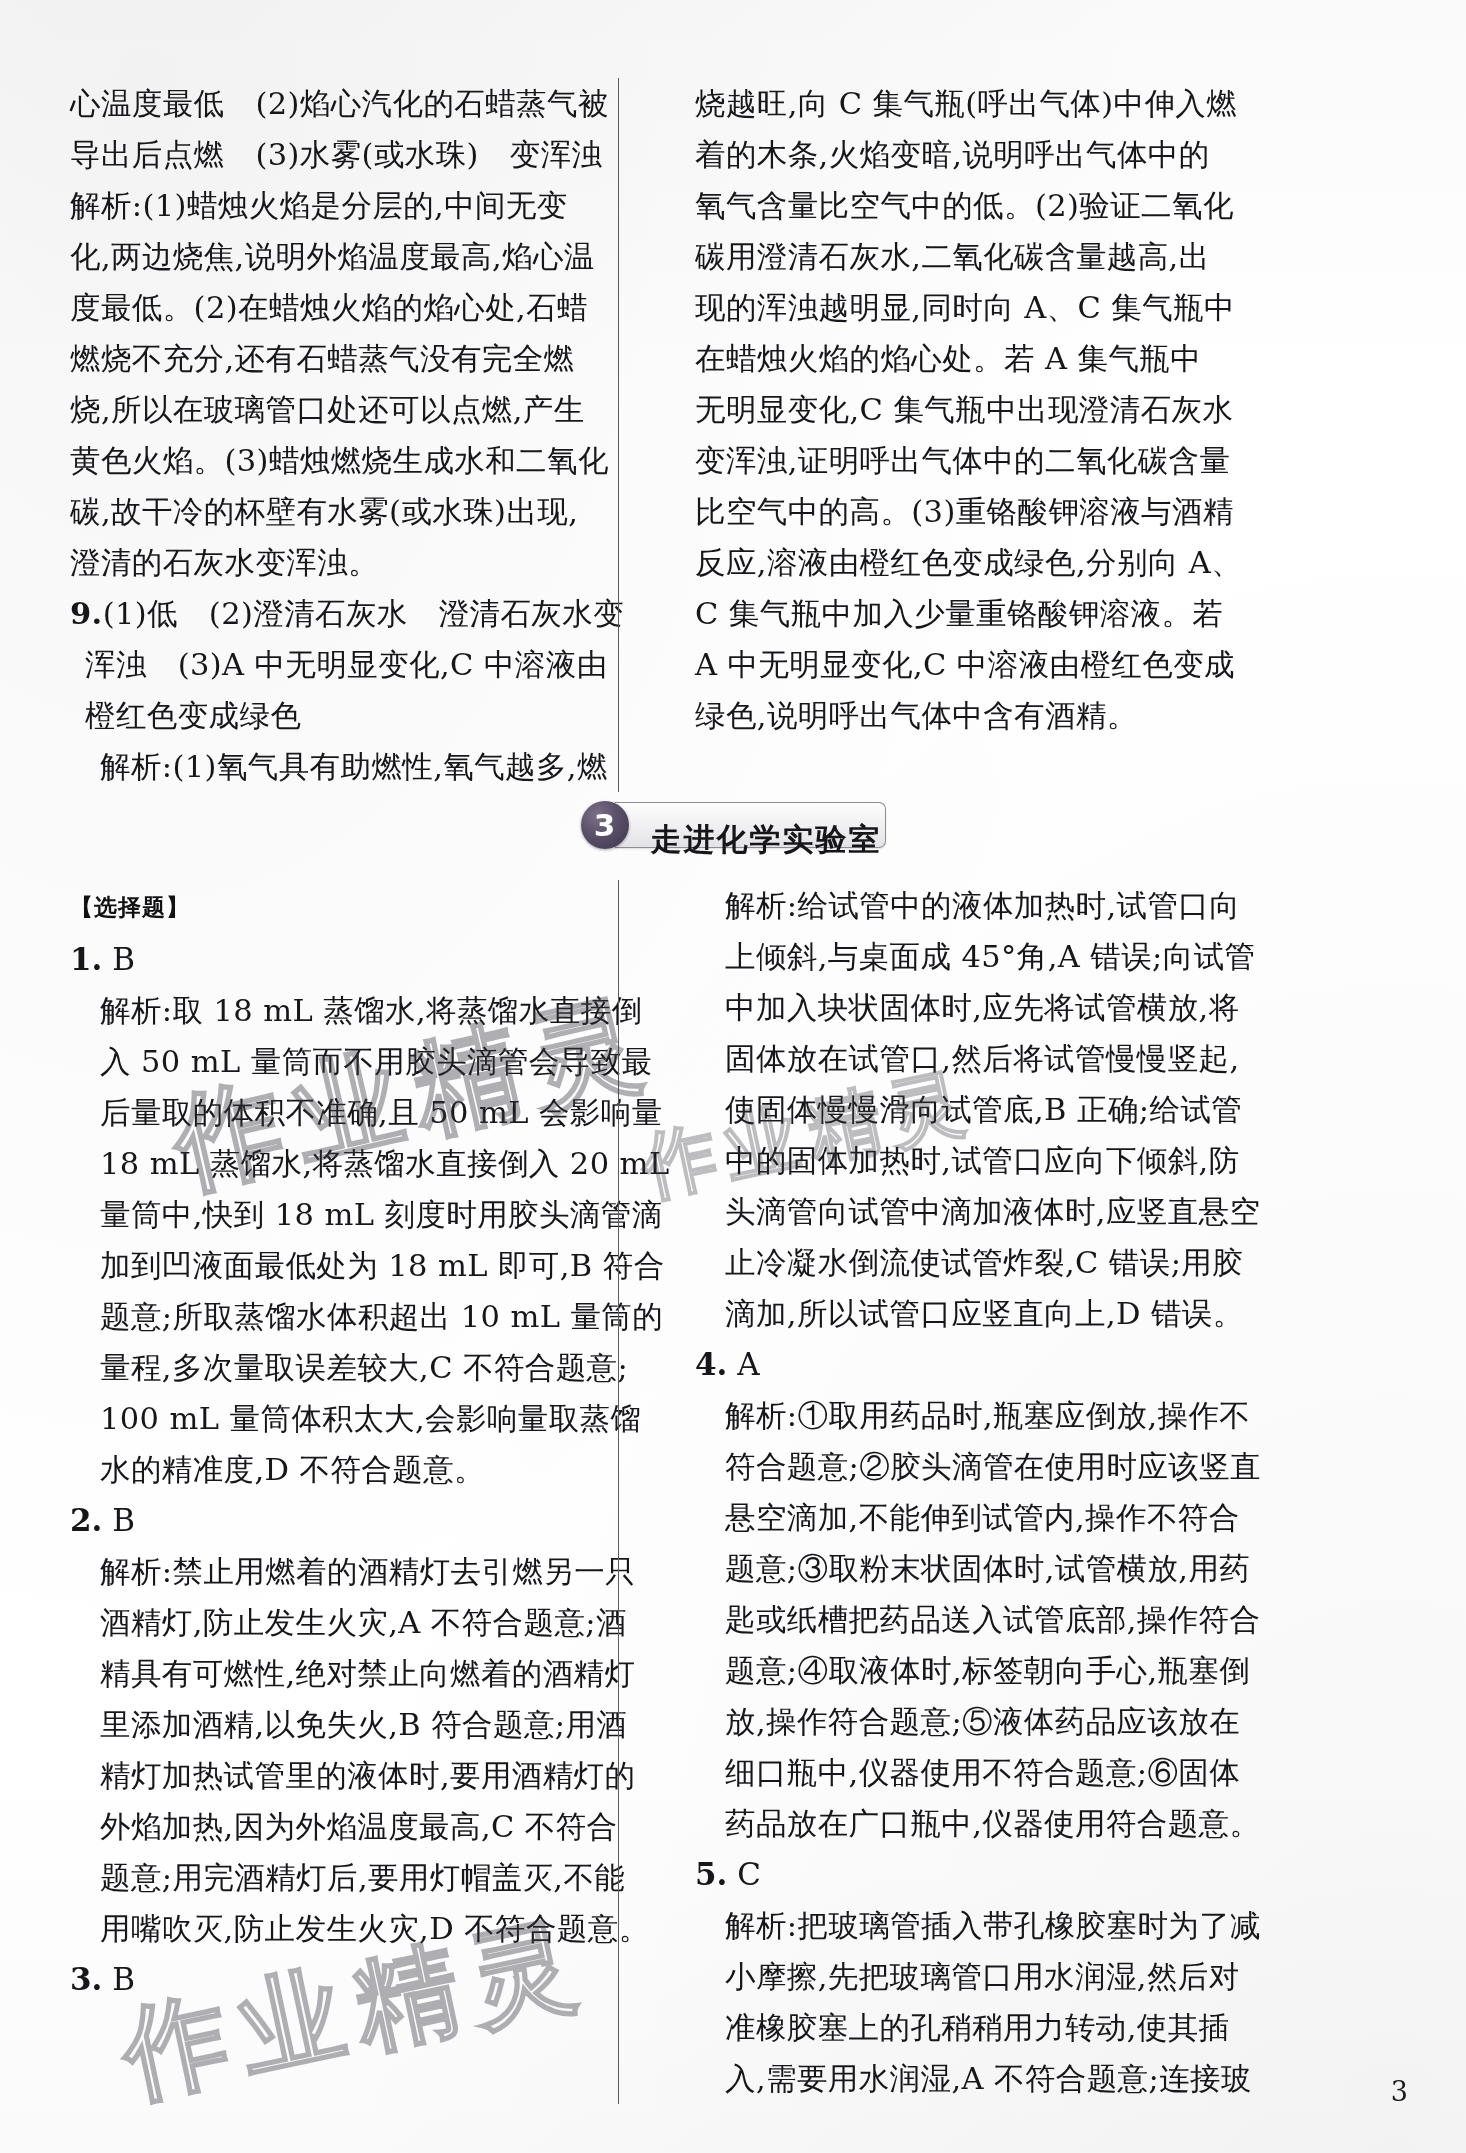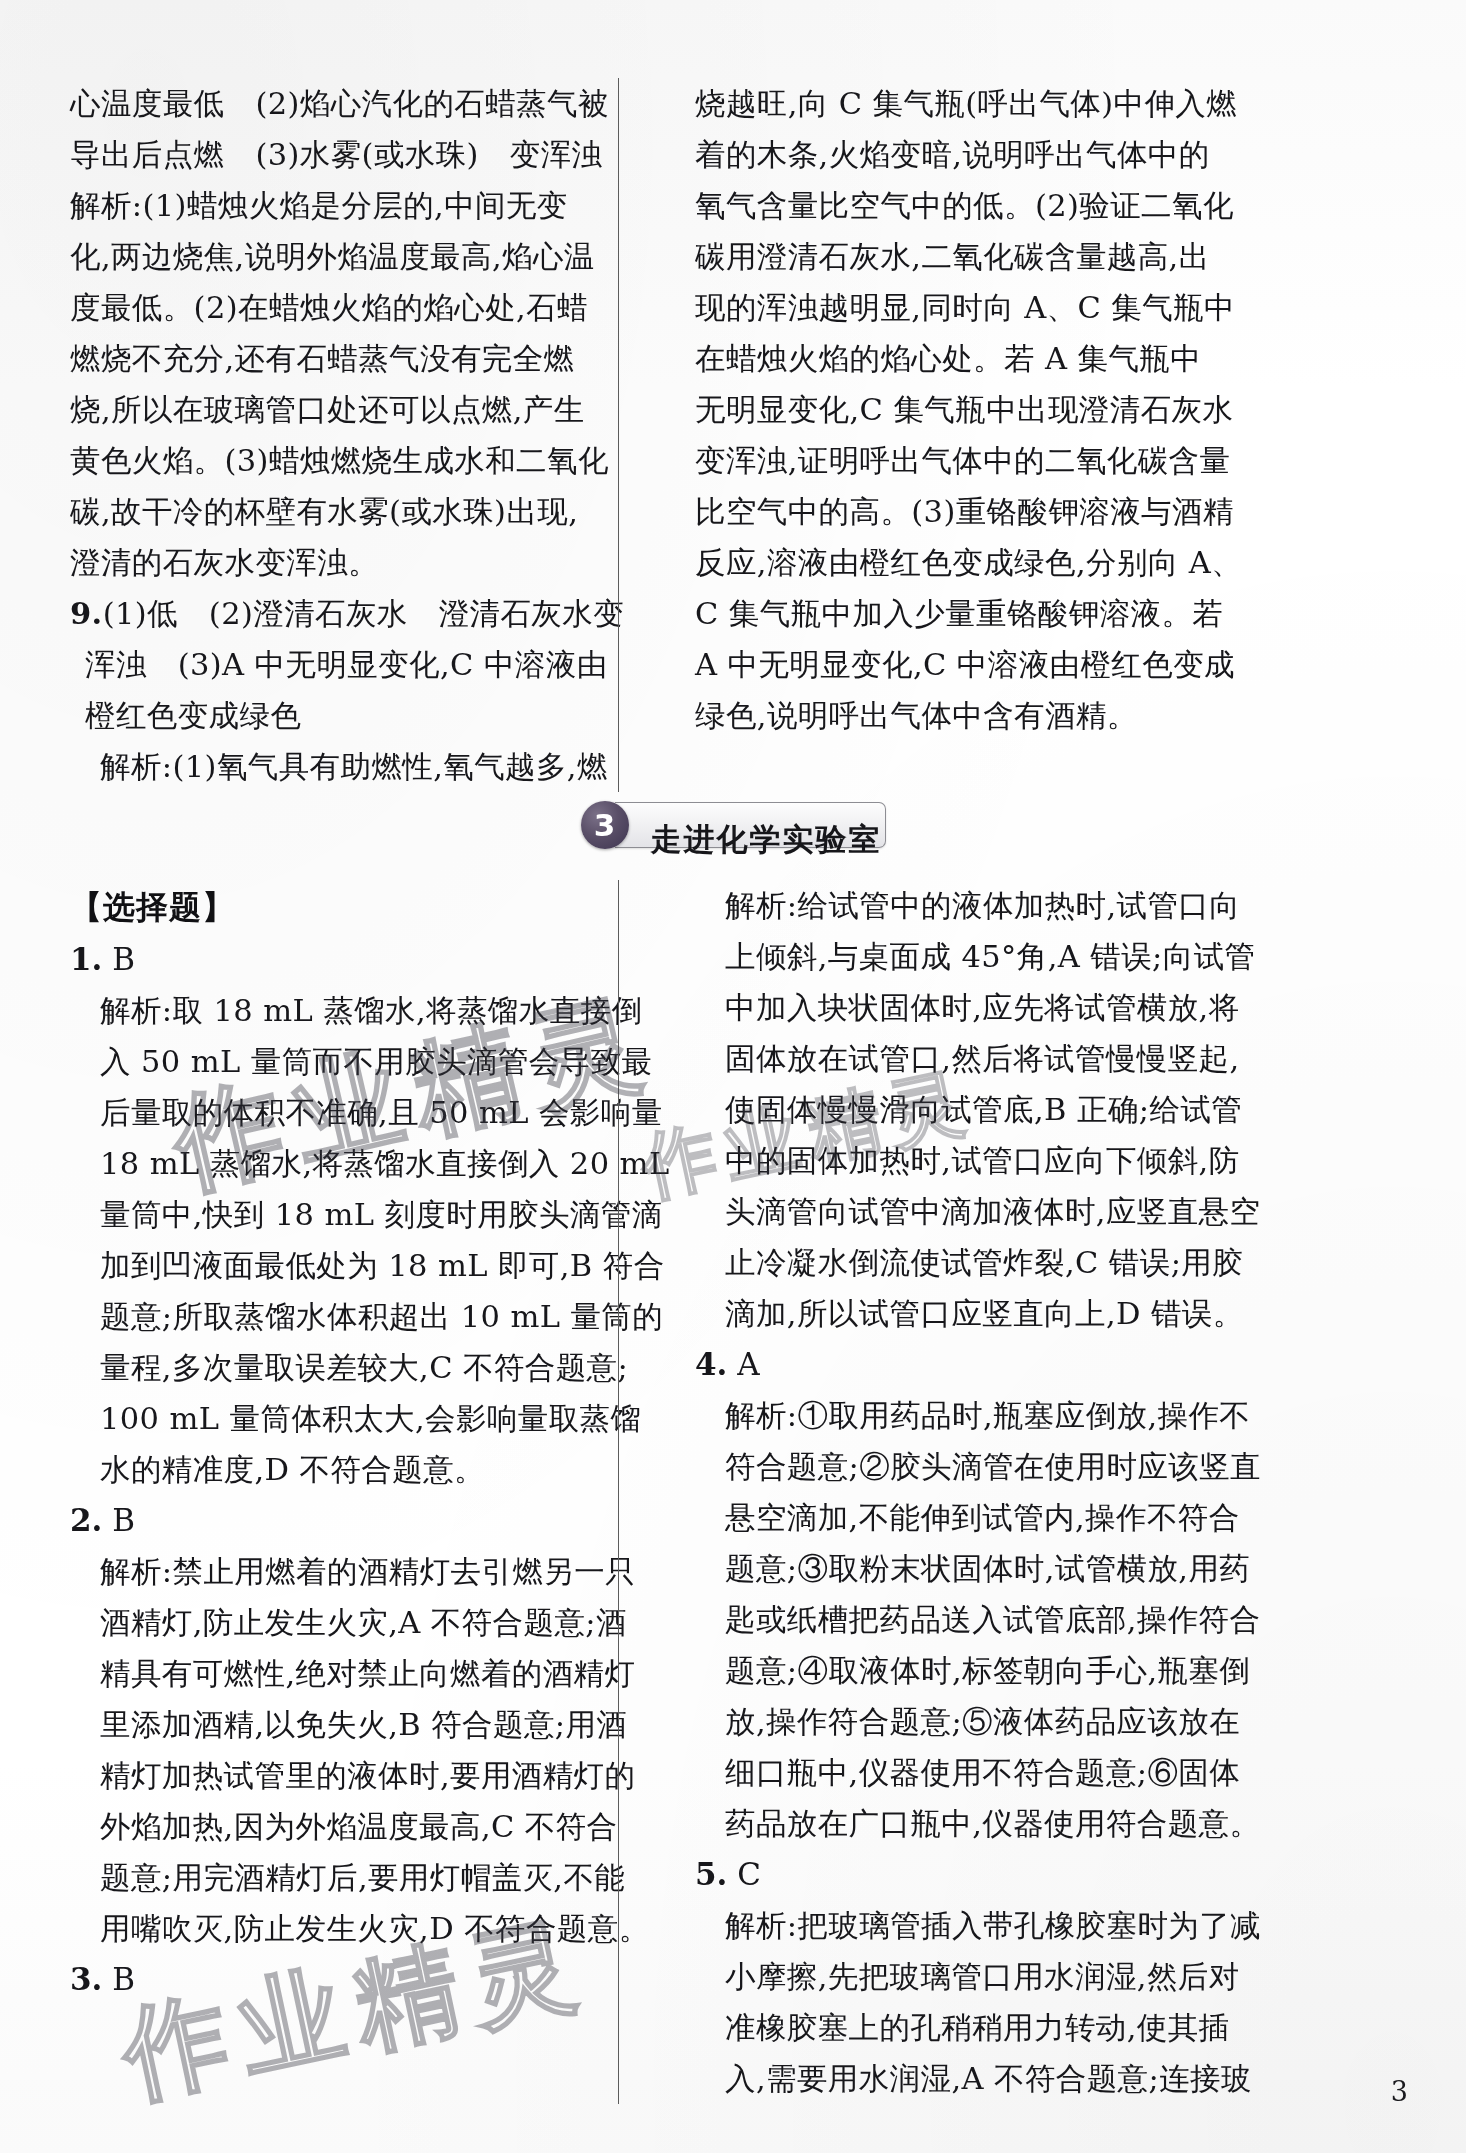--- a/index.html
+++ b/index.html
@@ -85,21 +85,21 @@
   }
 
   .qhead {
     font-size: 31px;
     line-height: 51px;
     color: #17171b;
     white-space: pre;
   }
 
   .brackhead {
-    font-size: 32px;
+    font-size: 23px;
     line-height: 54px;
     font-weight: bold;
     color: #111114;
     letter-spacing: 1px;
     white-space: pre;
     font-family: "DejaVu Sans", "Liberation Sans", sans-serif;
   }
 
   
   #section-header {

